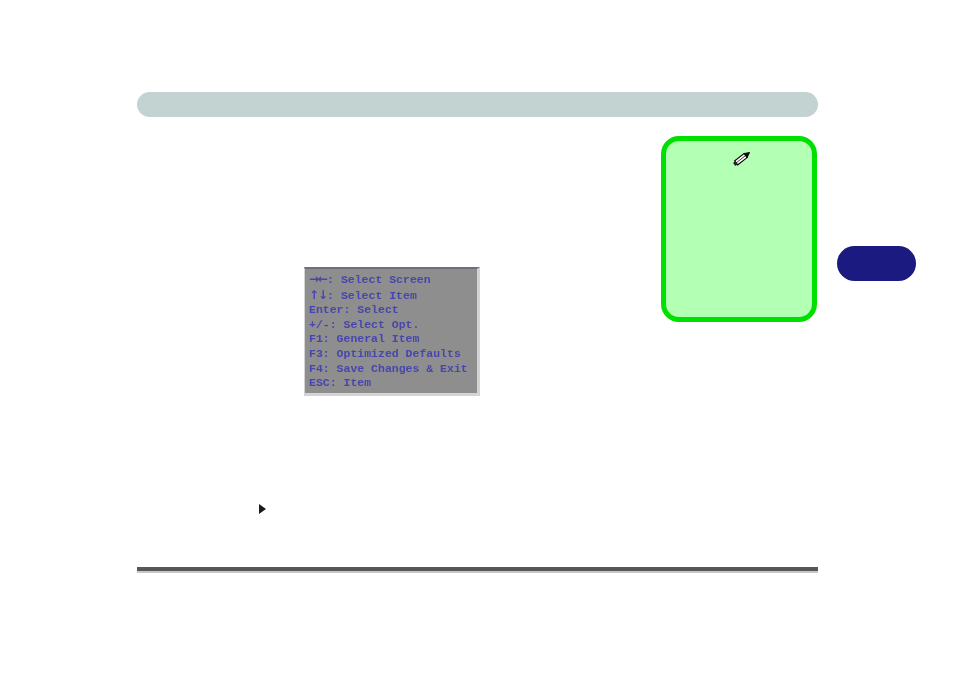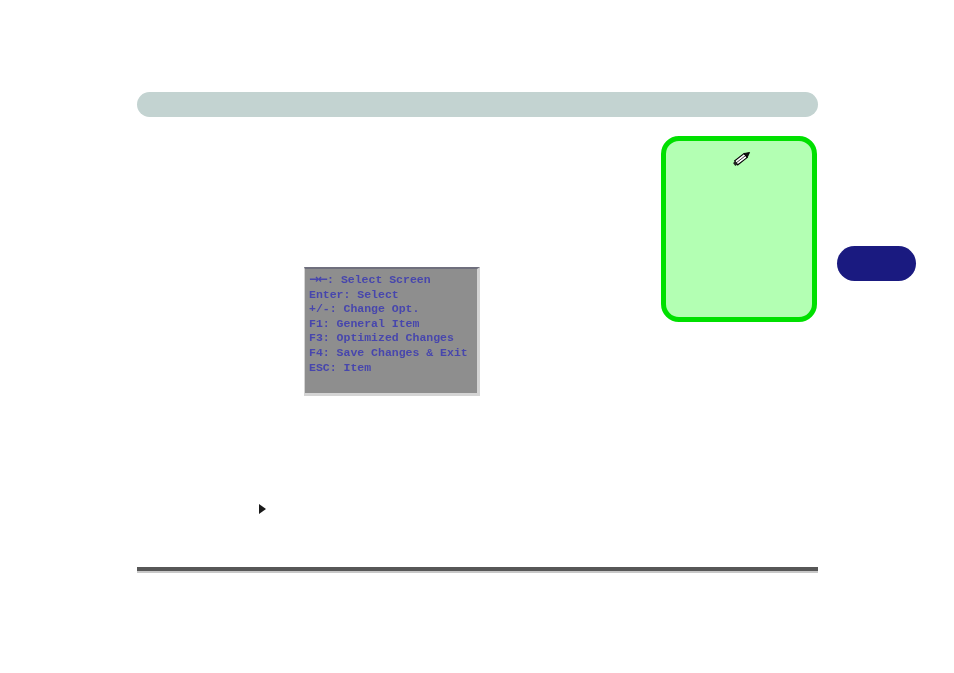--- a/index.html
+++ b/index.html
@@ -220,24 +220,27 @@
   </div>
 
   <div id="chapter-tab">
     <span class="tab-text"></span>
   </div>
 
   <div id="bios-panel">
     <div class="bios-line">
       <span class="arrows">→←</span><span>: Select Screen</span>
     </div>
+    <div class="bios-line">
+      <span class="arrows">↑↓</span><span>: Select Item</span>
+    </div>
     <div class="bios-line">Enter: Select</div>
-    <div class="bios-line">+/-: Change Opt.</div>
+    <div class="bios-line">+/-: Select Opt.</div>
     <div class="bios-line">F1: General Item</div>
-    <div class="bios-line">F3: Optimized Changes</div>
+    <div class="bios-line">F3: Optimized Defaults</div>
     <div class="bios-line">F4: Save Changes &amp; Exit</div>
     <div class="bios-line">ESC: Item</div>
   </div>
 
   <div id="sub-bullet">
     <span class="tri"></span>
     <span class="bullet-text"></span>
   </div>
 
   <div id="footer-divider">

